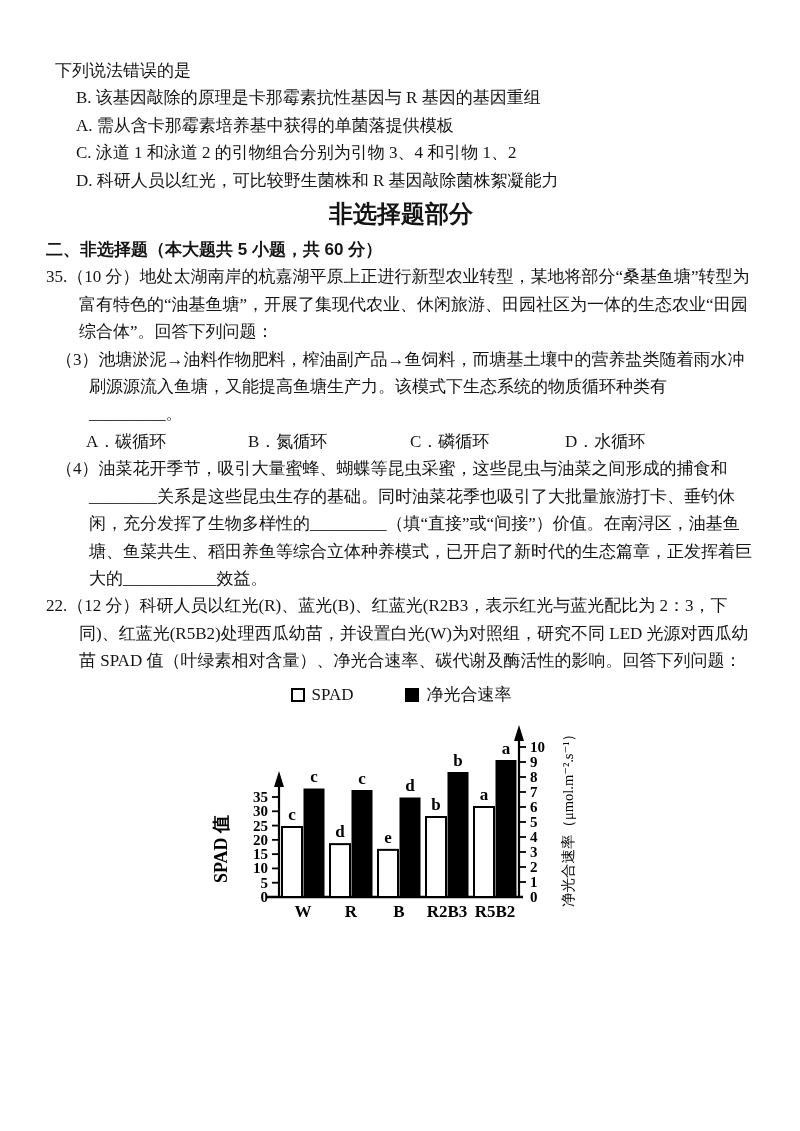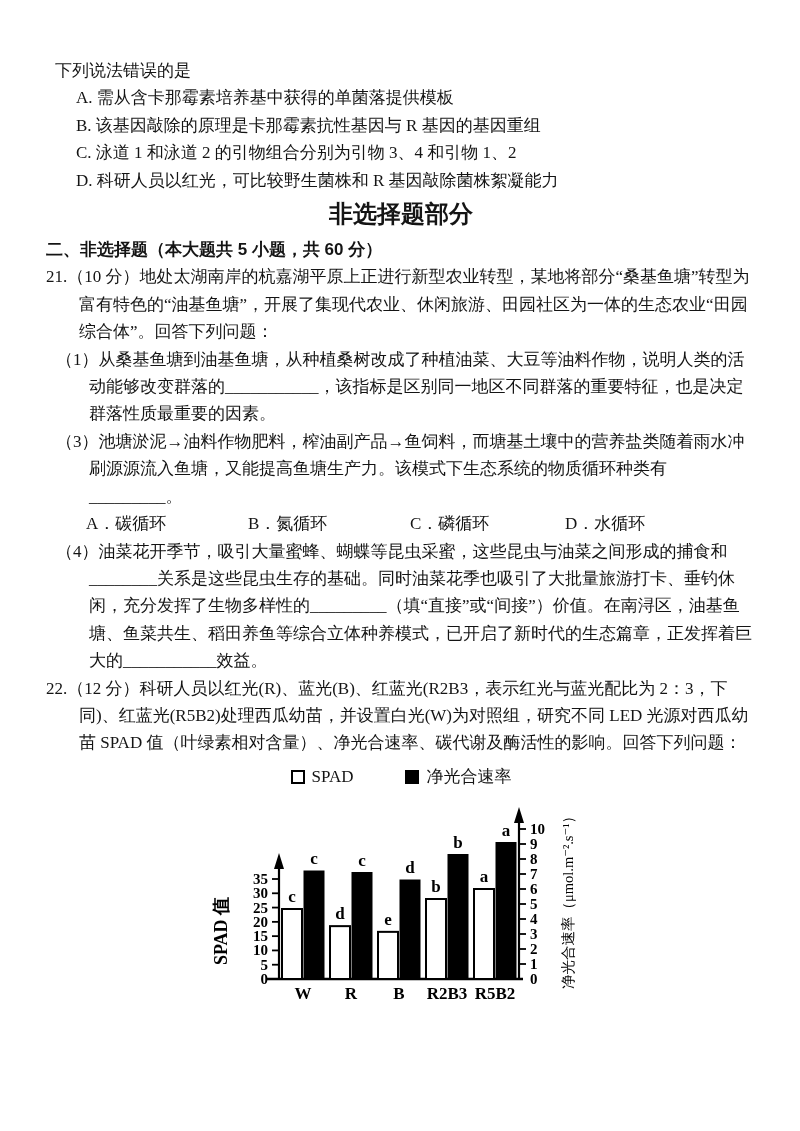--- a/index.html
+++ b/index.html
@@ -48,31 +48,30 @@
   .swatch.open{background:#ffffff;border:2px solid #000000;}
   .swatch.solid{background:#000000;border:2px solid #000000;}
   .chart-wrap{display:flex;justify-content:center;margin-top:2px;}
 </style>
 </head>
 <body>
 
 <div class="page">
 
   <p class="stem">下列说法错误的是</p>
+  <p class="opt">B. 该基因敲除的原理是卡那霉素抗性基因与 R 基因的基因重组</p>
   <p class="opt">A. 需从含卡那霉素培养基中获得的单菌落提供模板</p>
-  <p class="opt">B. 该基因敲除的原理是卡那霉素抗性基因与 R 基因的基因重组</p>
   <p class="opt">C. 泳道 1 和泳道 2 的引物组合分别为引物 3、4 和引物 1、2</p>
   <p class="opt">D. 科研人员以红光，可比较野生菌株和 R 基因敲除菌株絮凝能力</p>
 
   <p class="section-title">非选择题部分</p>
   <p class="section-intro">二、非选择题（本大题共 5 小题，共 60 分）</p>
 
-  <p class="hang"><span class="lead">21.</span><span>（10 分）地处太湖南岸的杭嘉湖平原上正进行新型农业转型，某地将部分“桑基鱼塘”转型为富有特色的“油基鱼塘”，开展了集现代农业、休闲旅游、田园社区为一体的生态农业“田园综合体”。回答下列问题：</span></p>
+  <p class="hang"><span class="lead">35.</span><span>（10 分）地处太湖南岸的杭嘉湖平原上正进行新型农业转型，某地将部分“桑基鱼塘”转型为富有特色的“油基鱼塘”，开展了集现代农业、休闲旅游、田园社区为一体的生态农业“田园综合体”。回答下列问题：</span></p>
 
-  <p class="subq"><span class="lead">（1）</span><span>从桑基鱼塘到油基鱼塘，从种植桑树改成了种植油菜、大豆等油料作物，说明人类的活动能够改变群落的___________，该指标是区别同一地区不同群落的重要特征，也是决定群落性质最重要的因素。</span></p>
 
 
   <p class="subq"><span class="lead">（3）</span><span>池塘淤泥→油料作物肥料，榨油副产品→鱼饲料，而塘基土壤中的营养盐类随着雨水冲刷源源流入鱼塘，又能提高鱼塘生产力。该模式下生态系统的物质循环种类有_________。</span></p>
 
   <p class="subq3-opts">
     <span>A．碳循环</span><span>B．氮循环</span><span>C．磷循环</span><span>D．水循环</span>
   </p>
 
   <p class="subq"><span class="lead">（4）</span><span>油菜花开季节，吸引大量蜜蜂、蝴蝶等昆虫采蜜，这些昆虫与油菜之间形成的捕食和________关系是这些昆虫生存的基础。同时油菜花季也吸引了大批量旅游打卡、垂钓休闲，充分发挥了生物多样性的_________（填“直接”或“间接”）价值。在南浔区，油基鱼塘、鱼菜共生、稻田养鱼等综合立体种养模式，已开启了新时代的生态篇章，正发挥着巨大的___________效益。</span></p>
 

